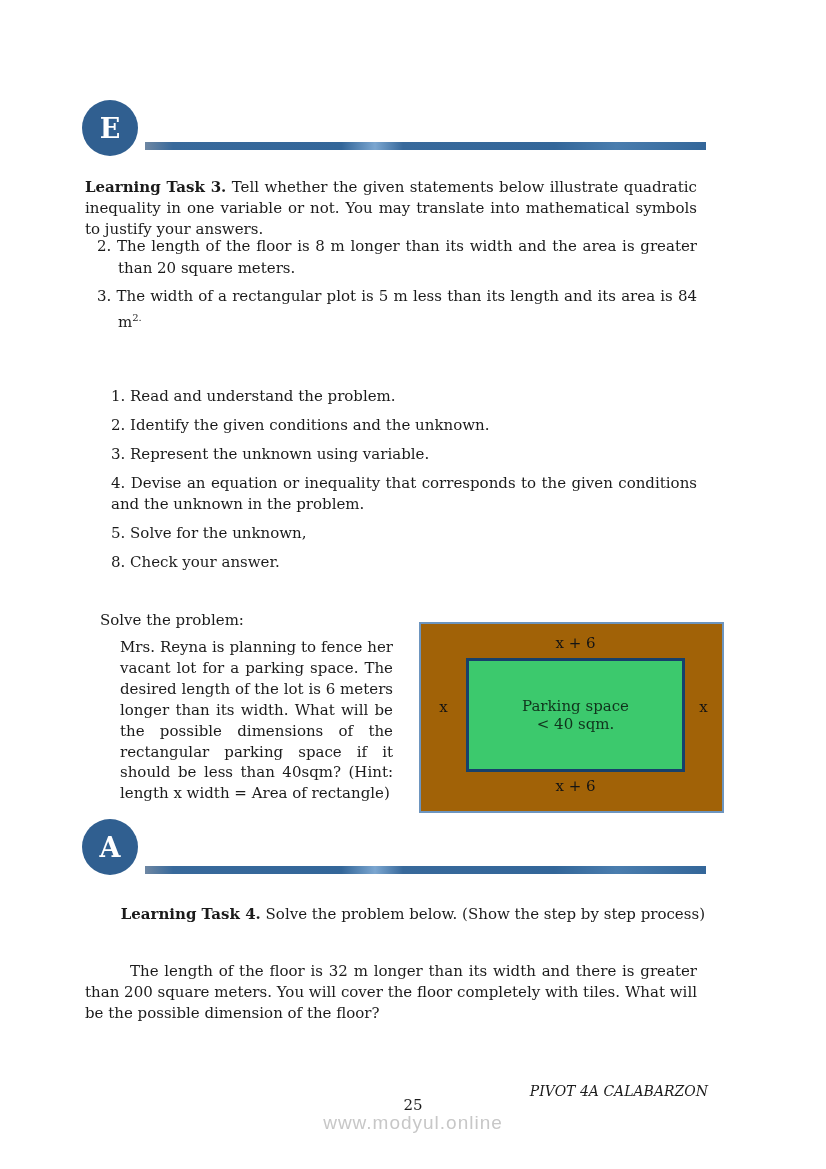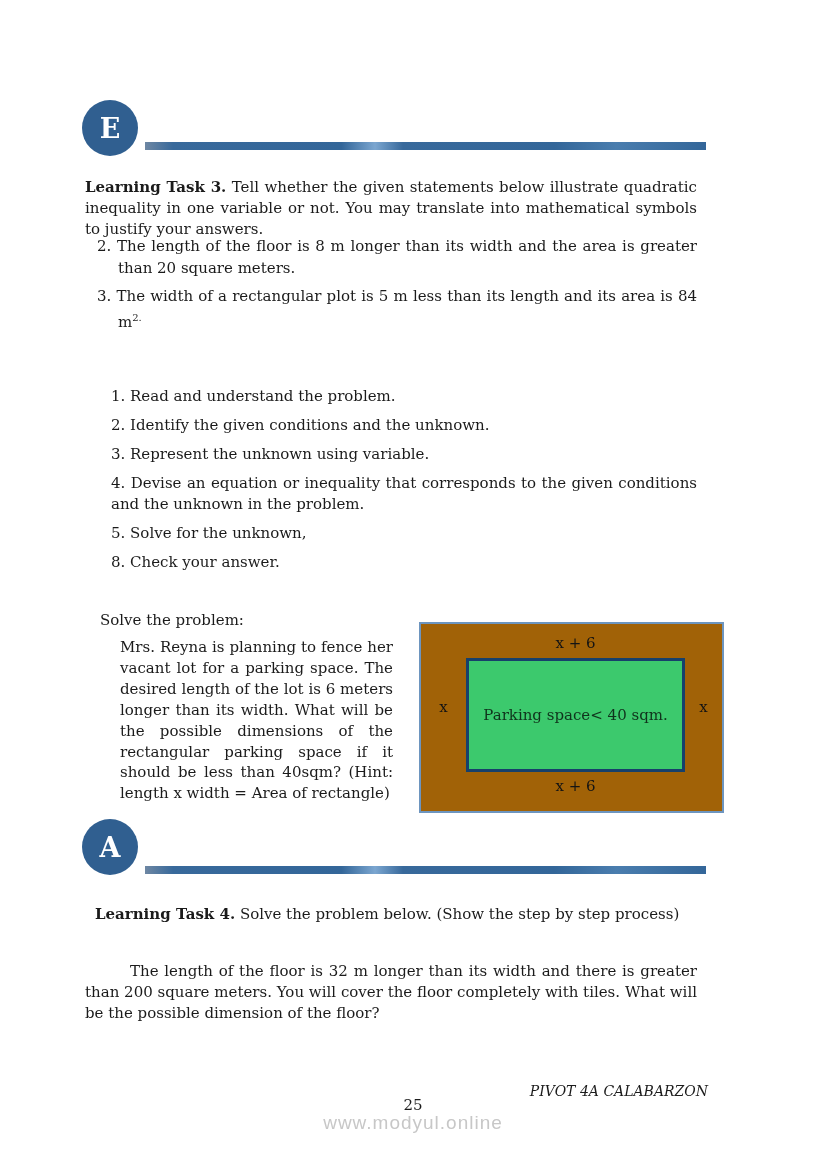--- a/index.html
+++ b/index.html
@@ -26,21 +26,21 @@
     position:absolute;left:145px;width:561px;height:8px;
     background:linear-gradient(90deg,#6e87a3 0%,#38699b 5%,#336699 35%,#7ba6d0 41%,#38699b 46%,#336699 73%,#4a7dae 84%,#336699 100%);
   }
   .rule-e{top:142px;}
   .rule-a{top:866px;}
   .para{
     position:absolute;font-size:15px;line-height:20.8px;
     text-align:justify;
   }
   .lt3{left:85px;top:162px;width:612px;}
-  .lt4{left:95px;top:889px;width:610px;text-align:left;}
+  .lt4{left:95px;top:889px;width:610px;text-align:right;}
   .bold{font-weight:bold;}
   .num-list{
     position:absolute;left:97px;top:235px;width:600px;
     font-size:15px;line-height:22px;
   }
   .list-item{
     padding-left:21px;text-indent:-21px;text-align:justify;
     margin-bottom:6px;
   }
   .list-item sup{font-size:10px;}
@@ -64,21 +64,21 @@
     margin-left:38px;
   }
   .d-label{position:absolute;text-align:center;color:#141414;}
   .d-top{left:45px;top:10px;width:219px;}
   .d-bottom{left:45px;top:153px;width:219px;}
   .d-left{left:0px;top:74px;width:45px;}
   .d-right{left:264px;top:74px;width:37px;}
   .d-rect{
     position:absolute;left:45px;top:34px;width:219px;height:114px;
     background:#3cc96d;border:3px solid #17406b;box-sizing:border-box;
-    display:flex;align-items:center;justify-content:center;
+    display:flex;flex-direction:column;align-items:center;justify-content:center;
     color:#10331c;
   }
   .para-a{left:85px;top:946px;width:612px;text-indent:45px;line-height:21px;}
   .footer-brand{
     position:absolute;right:118px;top:1071px;
     font-size:14px;font-style:italic;color:#1b1b1b;margin-top:12px;
   }
   .page-num{
     position:absolute;left:0;top:1096px;width:100%;
     text-align:center;font-size:15px;

